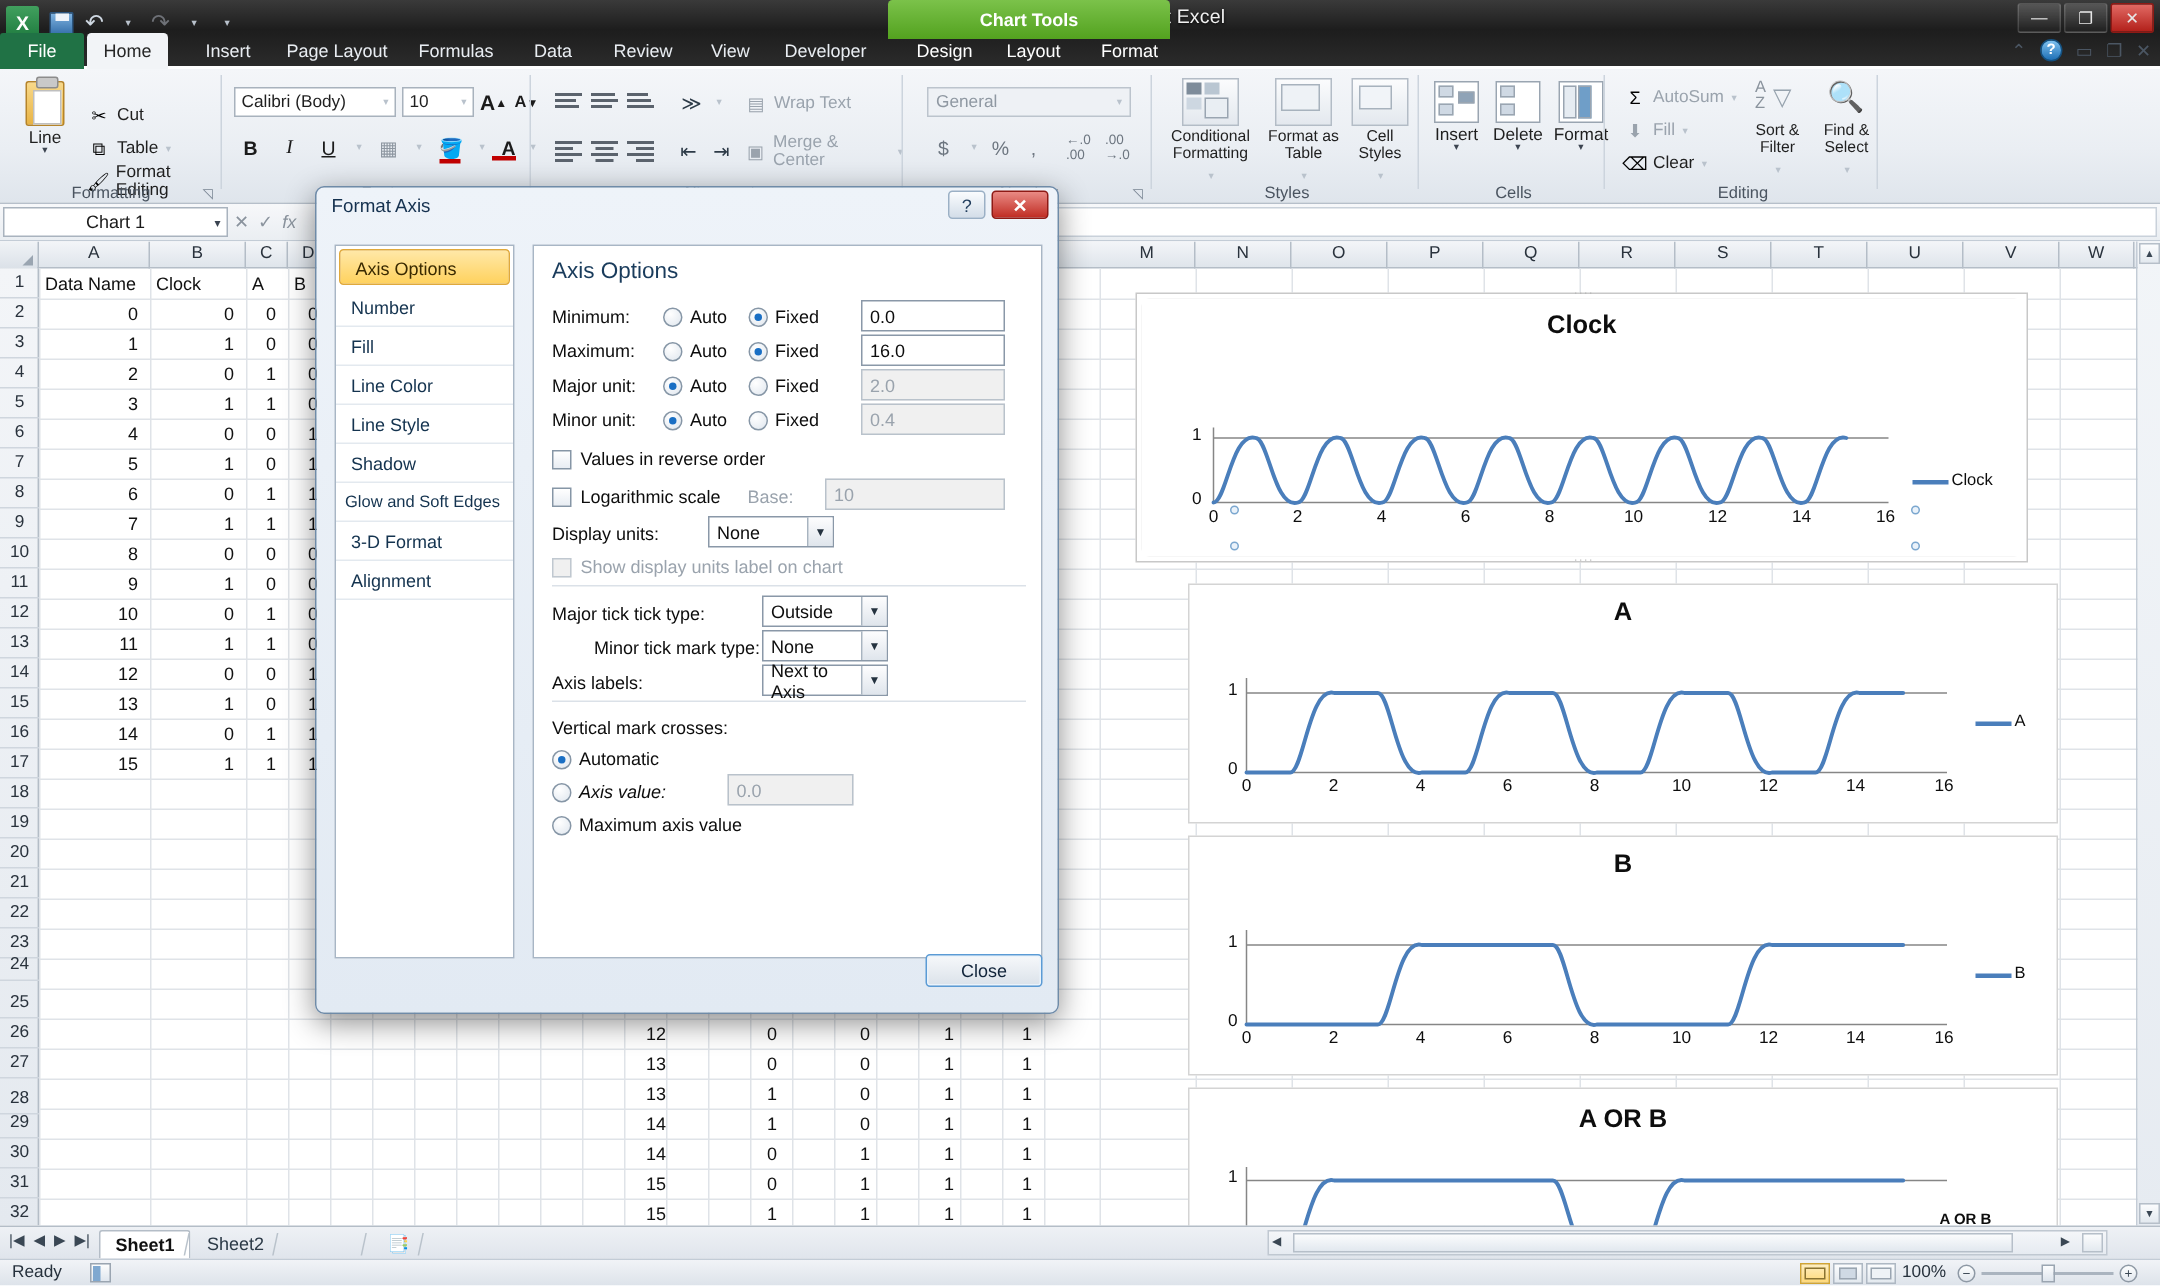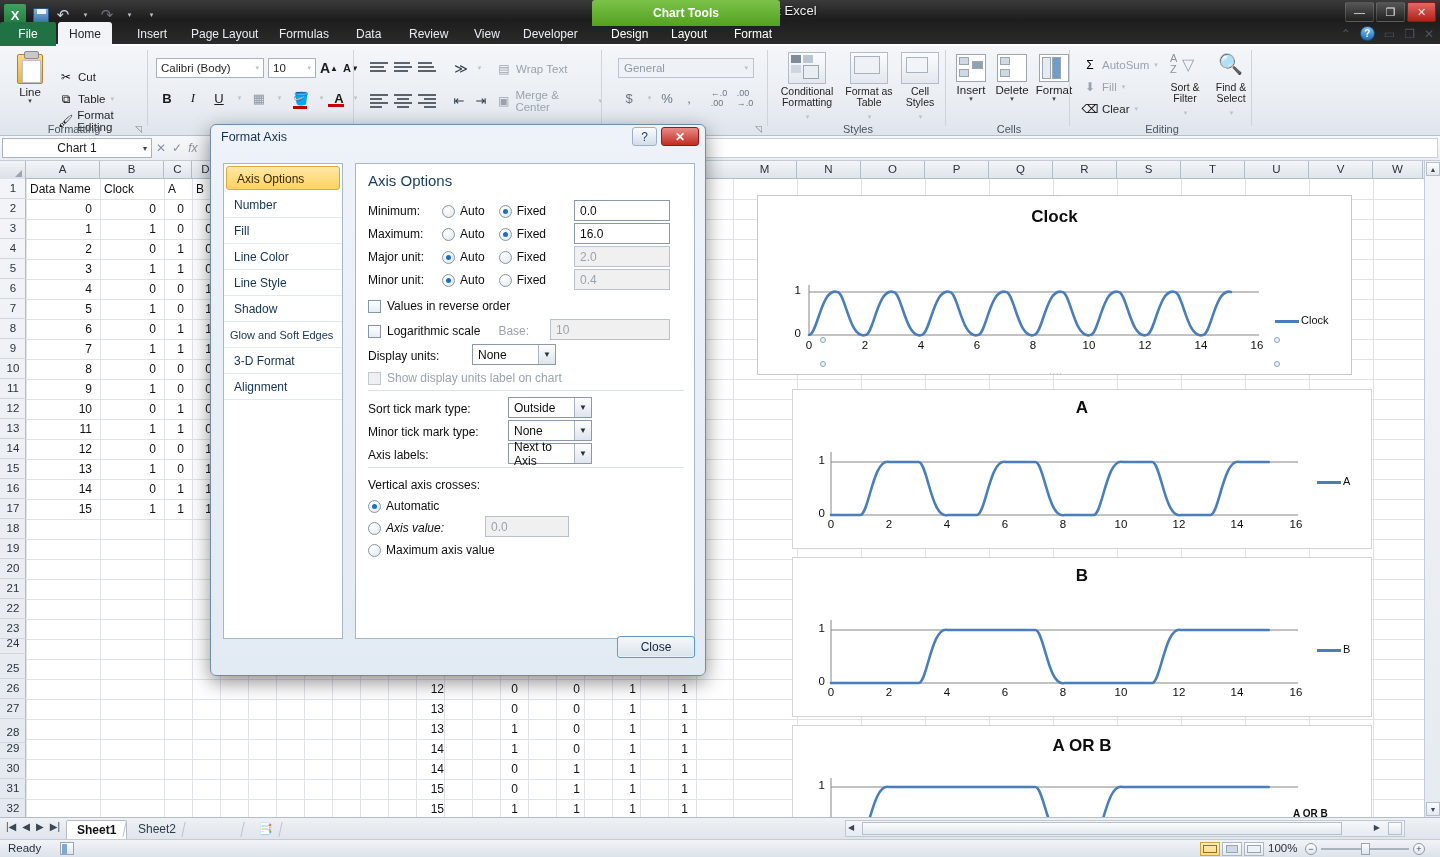--- a/index.html
+++ b/index.html
@@ -996,47 +996,47 @@
       </div>
 
       <div class="frow" style="top:203px;">
         <span class="chk" style="background:#f0f0f0;border-color:#c0c8d0;"></span>
         <span class="gray-txt">Show display units label on chart</span>
       </div>
 
       <div class="hr" style="top:226px;"></div>
 
       <div class="frow" style="top:234px;">
-        <span>Sort tick mark type:</span>
+        <span>Major tick tick type:</span>
       </div>
       <div class="combo" style="left:152px;top:233px;width:84px;">
         <span class="val">Outside</span>
         <span class="arrow">▼</span>
       </div>
 
-      <div class="frow" style="top:257px;">
+      <div class="frow" style="top:257px;margin-left:28px;">
         <span>Minor tick mark type:</span>
       </div>
       <div class="combo" style="left:152px;top:256px;width:84px;">
         <span class="val">None</span>
         <span class="arrow">▼</span>
       </div>
 
       <div class="frow" style="top:280px;">
         <span>Axis labels:</span>
       </div>
       <div class="combo" style="left:152px;top:279px;width:84px;">
         <span class="val">Next to Axis</span>
         <span class="arrow">▼</span>
       </div>
 
       <div class="hr" style="top:303px;"></div>
 
       <div class="frow" style="top:310px;">
-        <span>Vertical axis crosses:</span>
+        <span>Vertical mark crosses:</span>
       </div>
       <div class="frow" style="top:331px;">
         <span class="radio on"></span>
         <span>Automatic</span>
       </div>
       <div class="frow" style="top:353px;font-style:italic;">
         <span class="radio"></span>
         <span>Axis value:</span>
       </div>
       <div class="tbox dis" style="left:129px;top:352px;width:84px;">0.0</div>

